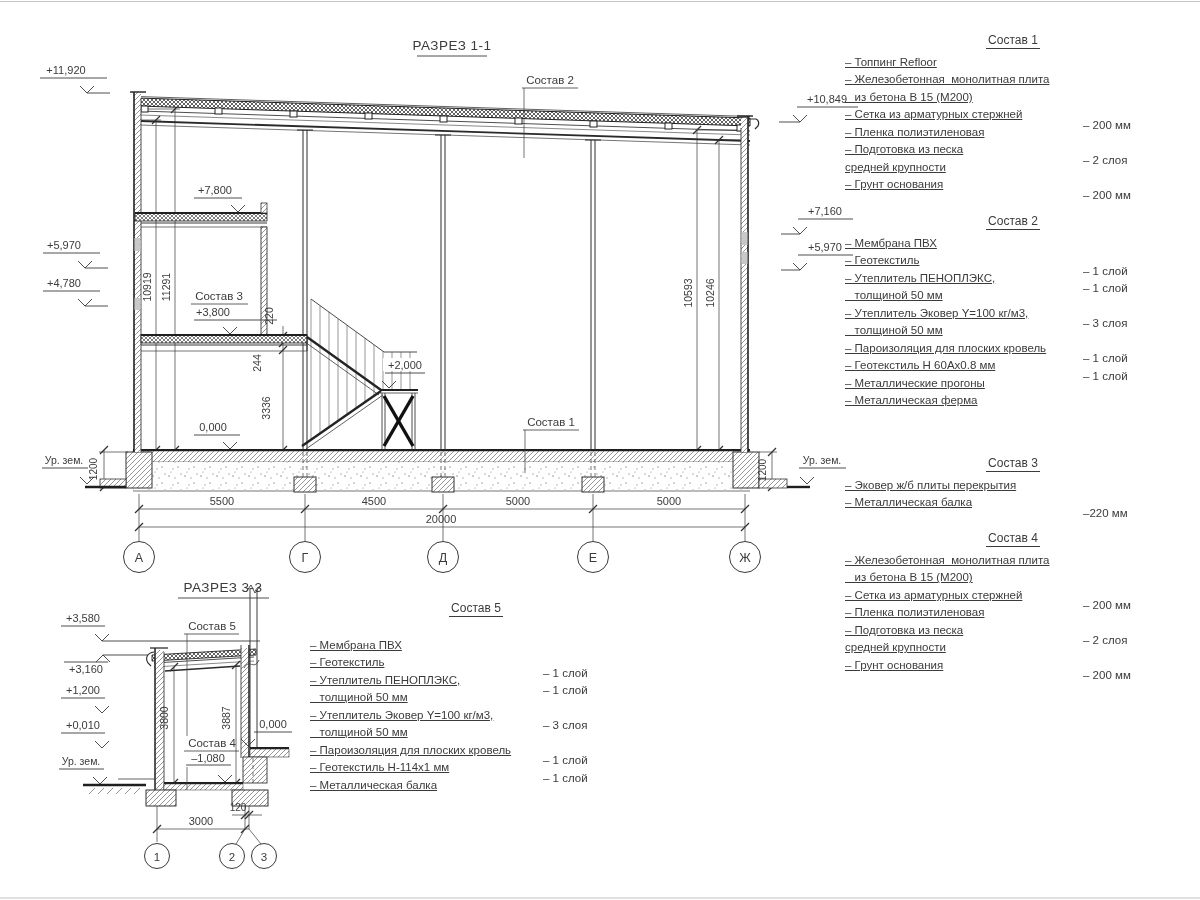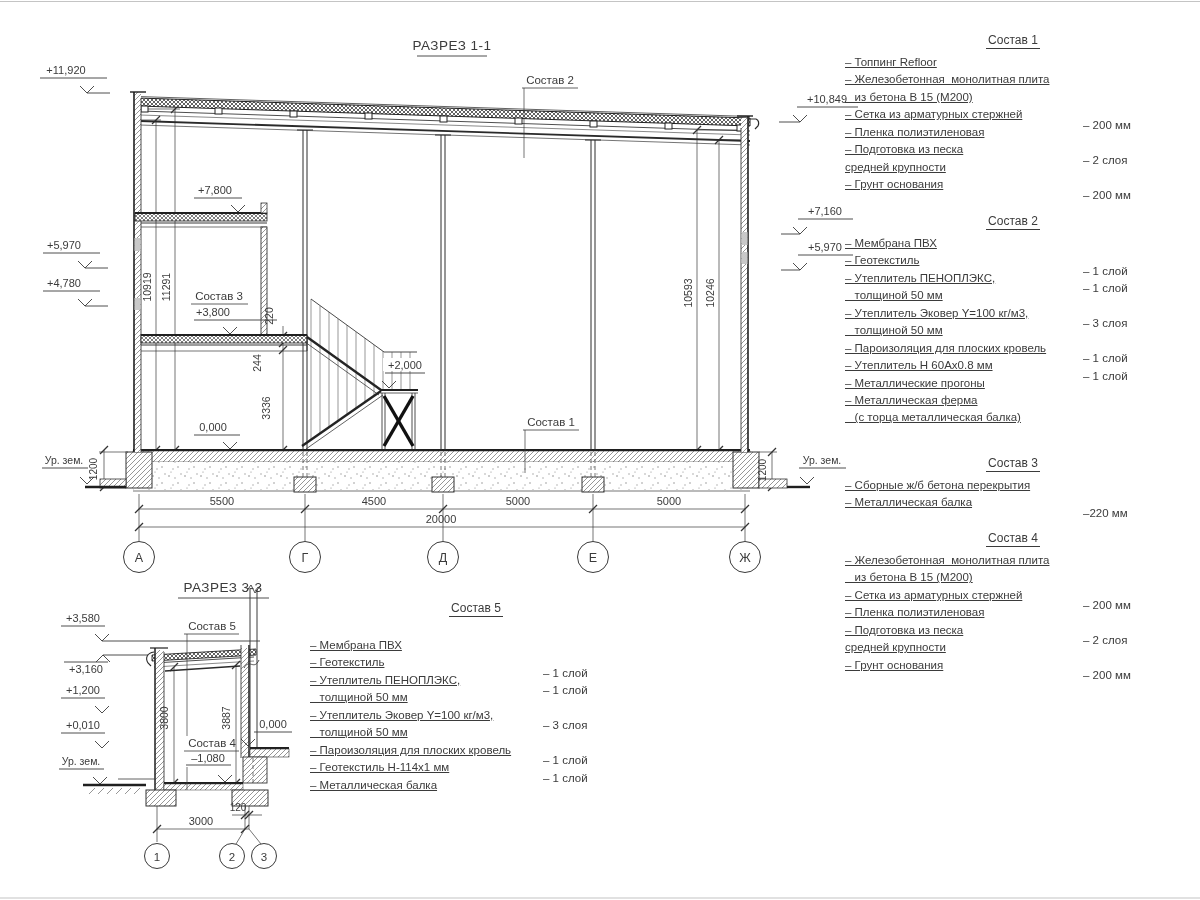--- a/index.html
+++ b/index.html
@@ -461,28 +461,27 @@
   </div>
 <div class="comp" style="left:845px;top:214px;">
     <div class="hd"><span>Состав 2</span></div>
     <div class="row"><span>– Мембрана ПВХ</span><span class="val">– 1 слой</span></div>
     <div class="row"><span>– Геотекстиль</span><span class="val">– 1 слой</span></div>
     <div class="row"><span>– Утеплитель ПЕНОПЛЭКС,</span></div>
     <div class="row"><span>   толщиной 50 мм</span><span class="val">– 3 слоя</span></div>
     <div class="row"><span>– Утеплитель Эковер Y=100 кг/м3,</span></div>
     <div class="row"><span>   толщиной 50 мм</span><span class="val">– 1 слой</span></div>
     <div class="row"><span>– Пароизоляция для плоских кровель</span><span class="val">– 1 слой</span></div>
-    <div class="row"><span>– Утеплитель Н 60Ах0.8 мм</span></div>
+    <div class="row"><span>– Геотекстиль Н 60Ах0.8 мм</span></div>
     <div class="row"><span>– Металлические прогоны</span></div>
     <div class="row"><span>– Металлическая ферма</span></div>
-    <div class="row"><span>   (с торца металлическая балка)</span></div>
   </div>
 <div class="comp" style="left:845px;top:456px;">
     <div class="hd"><span>Состав 3</span></div>
-    <div class="row"><span>– Сборные ж/б бетона перекрытия</span><span class="val">–220 мм</span></div>
+    <div class="row"><span>– Эковер ж/б плиты перекрытия</span><span class="val">–220 мм</span></div>
     <div class="row"><span>– Металлическая балка</span></div>
   </div>
 <div class="comp" style="left:845px;top:531px;">
     <div class="hd"><span>Состав 4</span></div>
     <div class="row"><span>– Железобетонная  монолитная плита</span></div>
     <div class="row"><span>   из бетона В 15 (М200)</span><span class="val">– 200 мм</span></div>
     <div class="row"><span>– Сетка из арматурных стержней</span></div>
     <div class="row"><span>– Пленка полиэтиленовая</span><span class="val">– 2 слоя</span></div>
     <div class="row"><span>– Подготовка из песка</span></div>
     <div class="row"><span>средней крупности</span><span class="val">– 200 мм</span></div>

